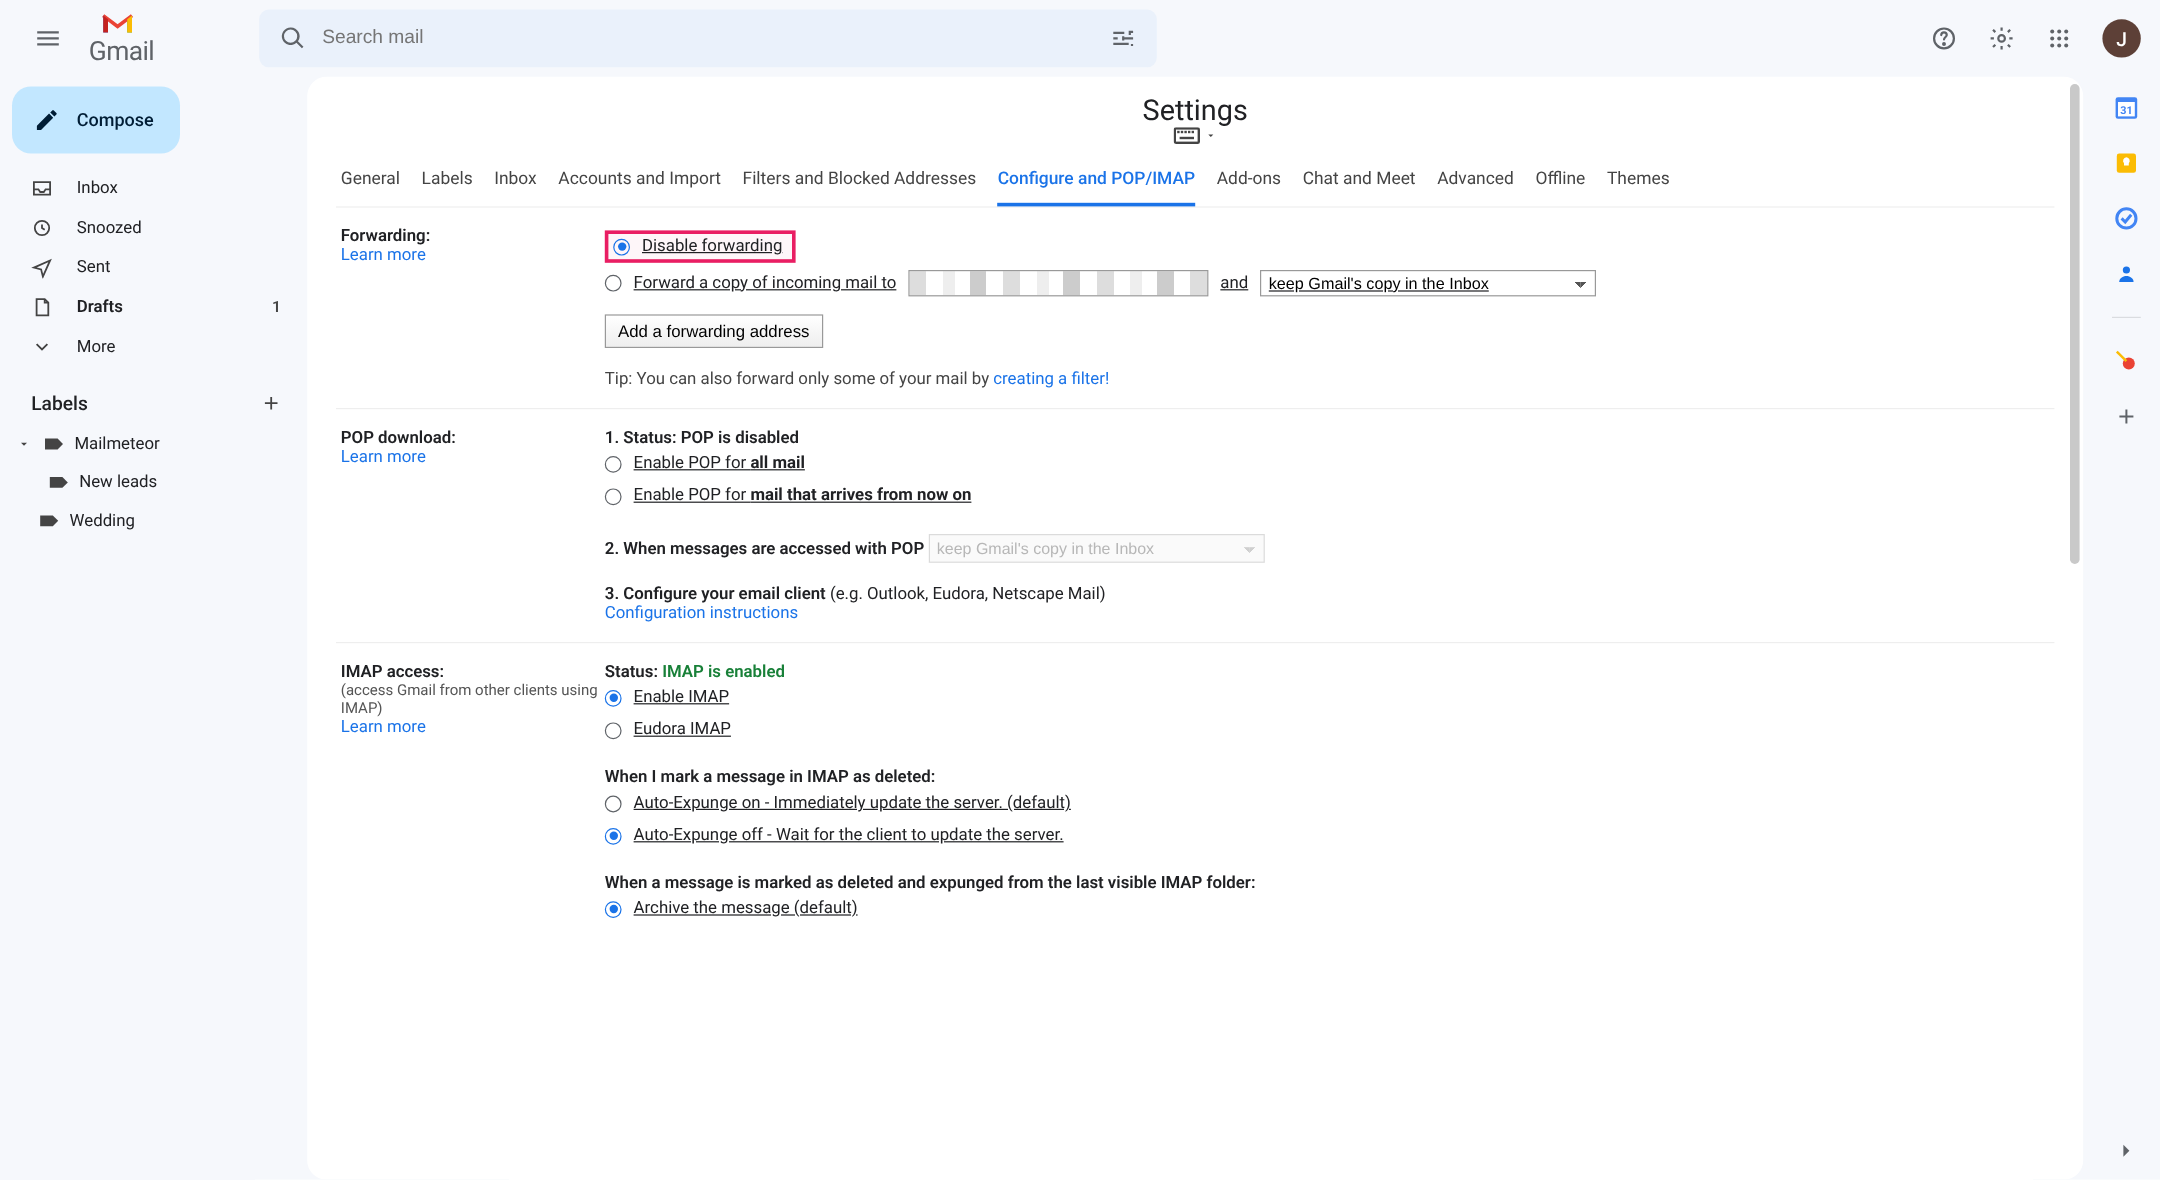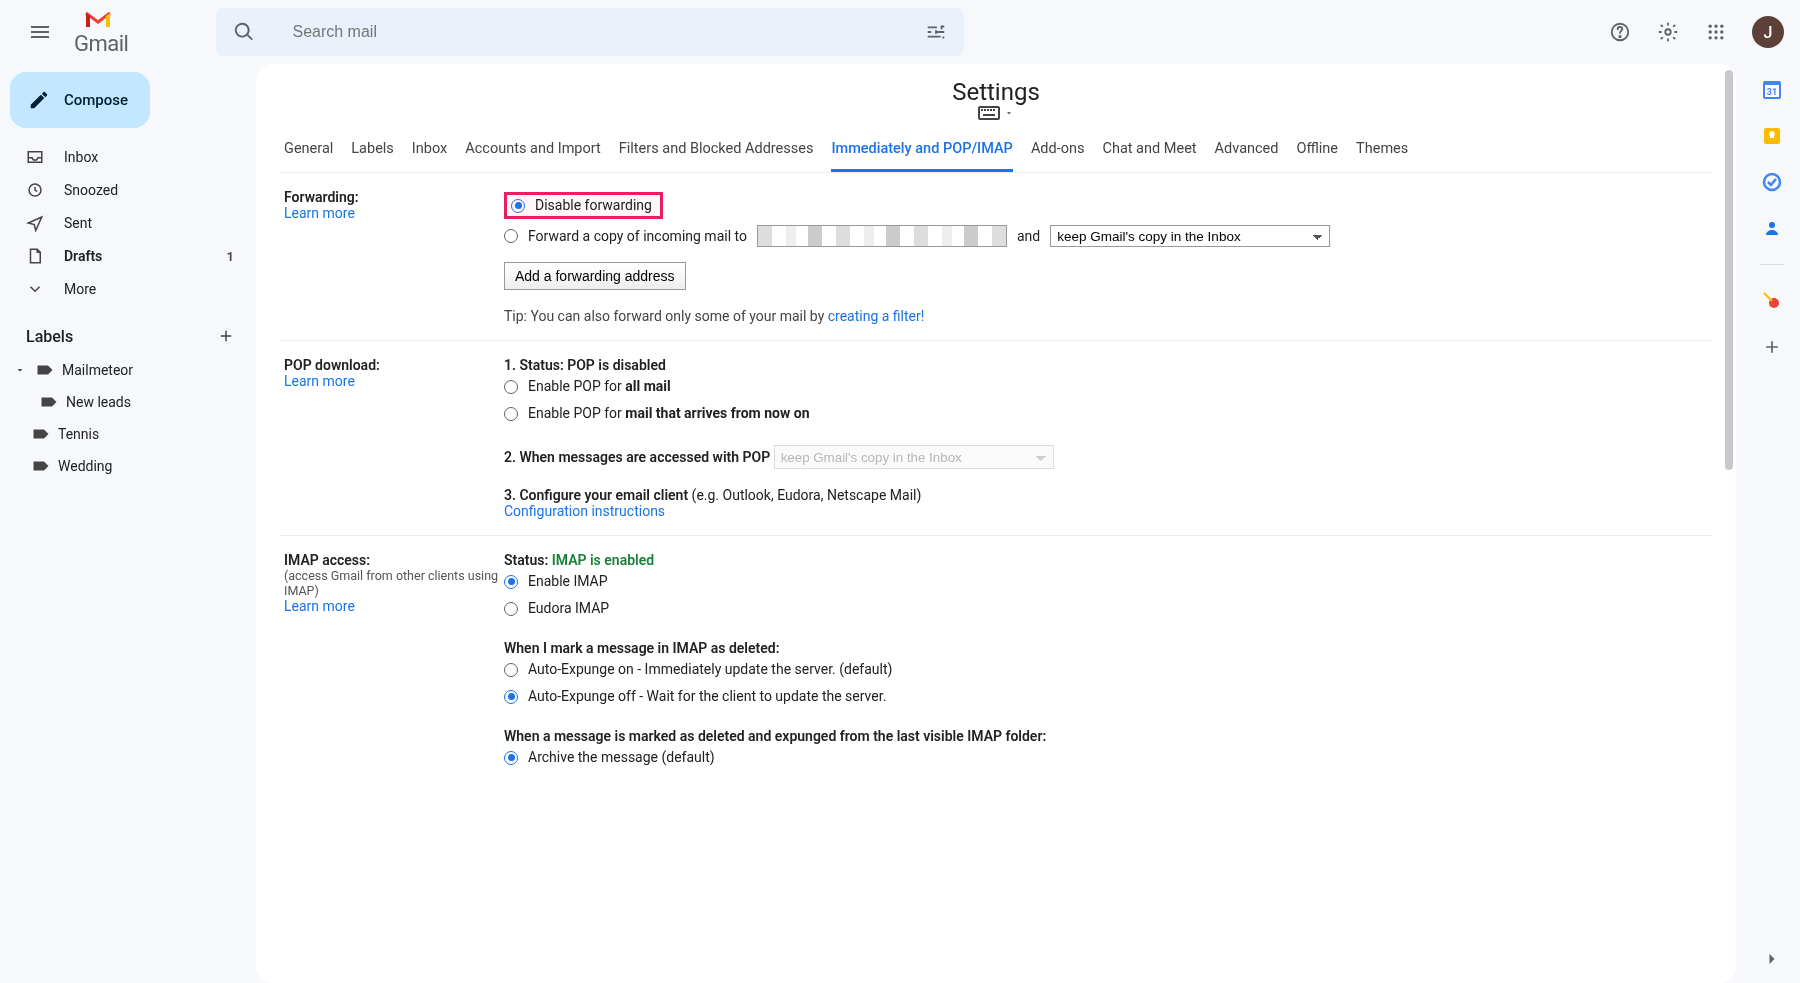--- a/index.html
+++ b/index.html
@@ -57,21 +57,20 @@
     cursor: pointer;
   }
   .search-input {
     flex: 1;
     border: none;
     background: transparent;
     font-size: 16px;
     color: #5f6368;
     outline: none;
     padding-left: 4px;
-    margin-left: 24px;
   }
   .header-spacer { flex: 1; }
   .header-right {
     display: flex; align-items: center; gap: 8px;
   }
   .header-icon-btn {
     width: 40px; height: 40px;
     display: flex; align-items: center; justify-content: center;
     color: #5f6368; border-radius: 50%; cursor: pointer;
   }
@@ -190,20 +189,21 @@
     color:#202124;
   }
   .section-left .heading { font-weight:600; }
   .section-left .subtext { font-size:12.5px; color:#555; }
   .section-right { flex:1; }
   .learn-more { color:#1a73e8; cursor:pointer; }
   .radio-row {
     display:flex; align-items:center; gap:10px;
     padding: 3px 0;
     line-height: 1.5;
+    text-decoration: underline;
   }
   .radio {
     width:14px;height:14px; border:1.5px solid #5f6368; border-radius:50%;
     display:inline-flex; align-items:center; justify-content:center;
     flex-shrink:0; cursor:pointer;
   }
   .radio.checked::after {
     content:""; width:7px;height:7px;background:#1a73e8;border-radius:50%;
   }
   .radio.checked { border-color:#1a73e8; }
@@ -410,28 +410,20 @@
         </span>
       <span>Mailmeteor</span>
     </div>
     <div class="label-item child">
       <span class="label-tag">
           <svg width="18" height="14" viewBox="0 0 24 16" fill="currentColor">
             <path d="M2 2h14l6 6-6 6H2z"></path>
           </svg>
         </span>
       <span>New leads</span>
-    </div>
-    <div class="label-item" style="padding-left:32px;">
-      <span class="label-tag">
-          <svg width="18" height="14" viewBox="0 0 24 16" fill="currentColor">
-            <path d="M2 2h14l6 6-6 6H2z"></path>
-          </svg>
-        </span>
-      <span>Tennis</span>
     </div>
     <div class="label-item" style="padding-left:32px;">
       <span class="label-tag">
           <svg width="18" height="14" viewBox="0 0 24 16" fill="currentColor">
             <path d="M2 2h14l6 6-6 6H2z"></path>
           </svg>
         </span>
       <span>Wedding</span>
     </div>
   </div>
@@ -458,21 +450,21 @@
               </svg>
           </div>
         </div>
 
         <div class="tabs-row">
           <div class="tab">General</div>
           <div class="tab">Labels</div>
           <div class="tab">Inbox</div>
           <div class="tab">Accounts and Import</div>
           <div class="tab">Filters and Blocked Addresses</div>
-          <div class="tab active">Immediately and POP/IMAP</div>
+          <div class="tab active">Configure and POP/IMAP</div>
           <div class="tab">Add-ons</div>
           <div class="tab">Chat and Meet</div>
           <div class="tab">Advanced</div>
           <div class="tab">Offline</div>
           <div class="tab">Themes</div>
         </div>
 
         <div class="section">
           <div class="section-left">
             <div class="heading">Forwarding:</div>

